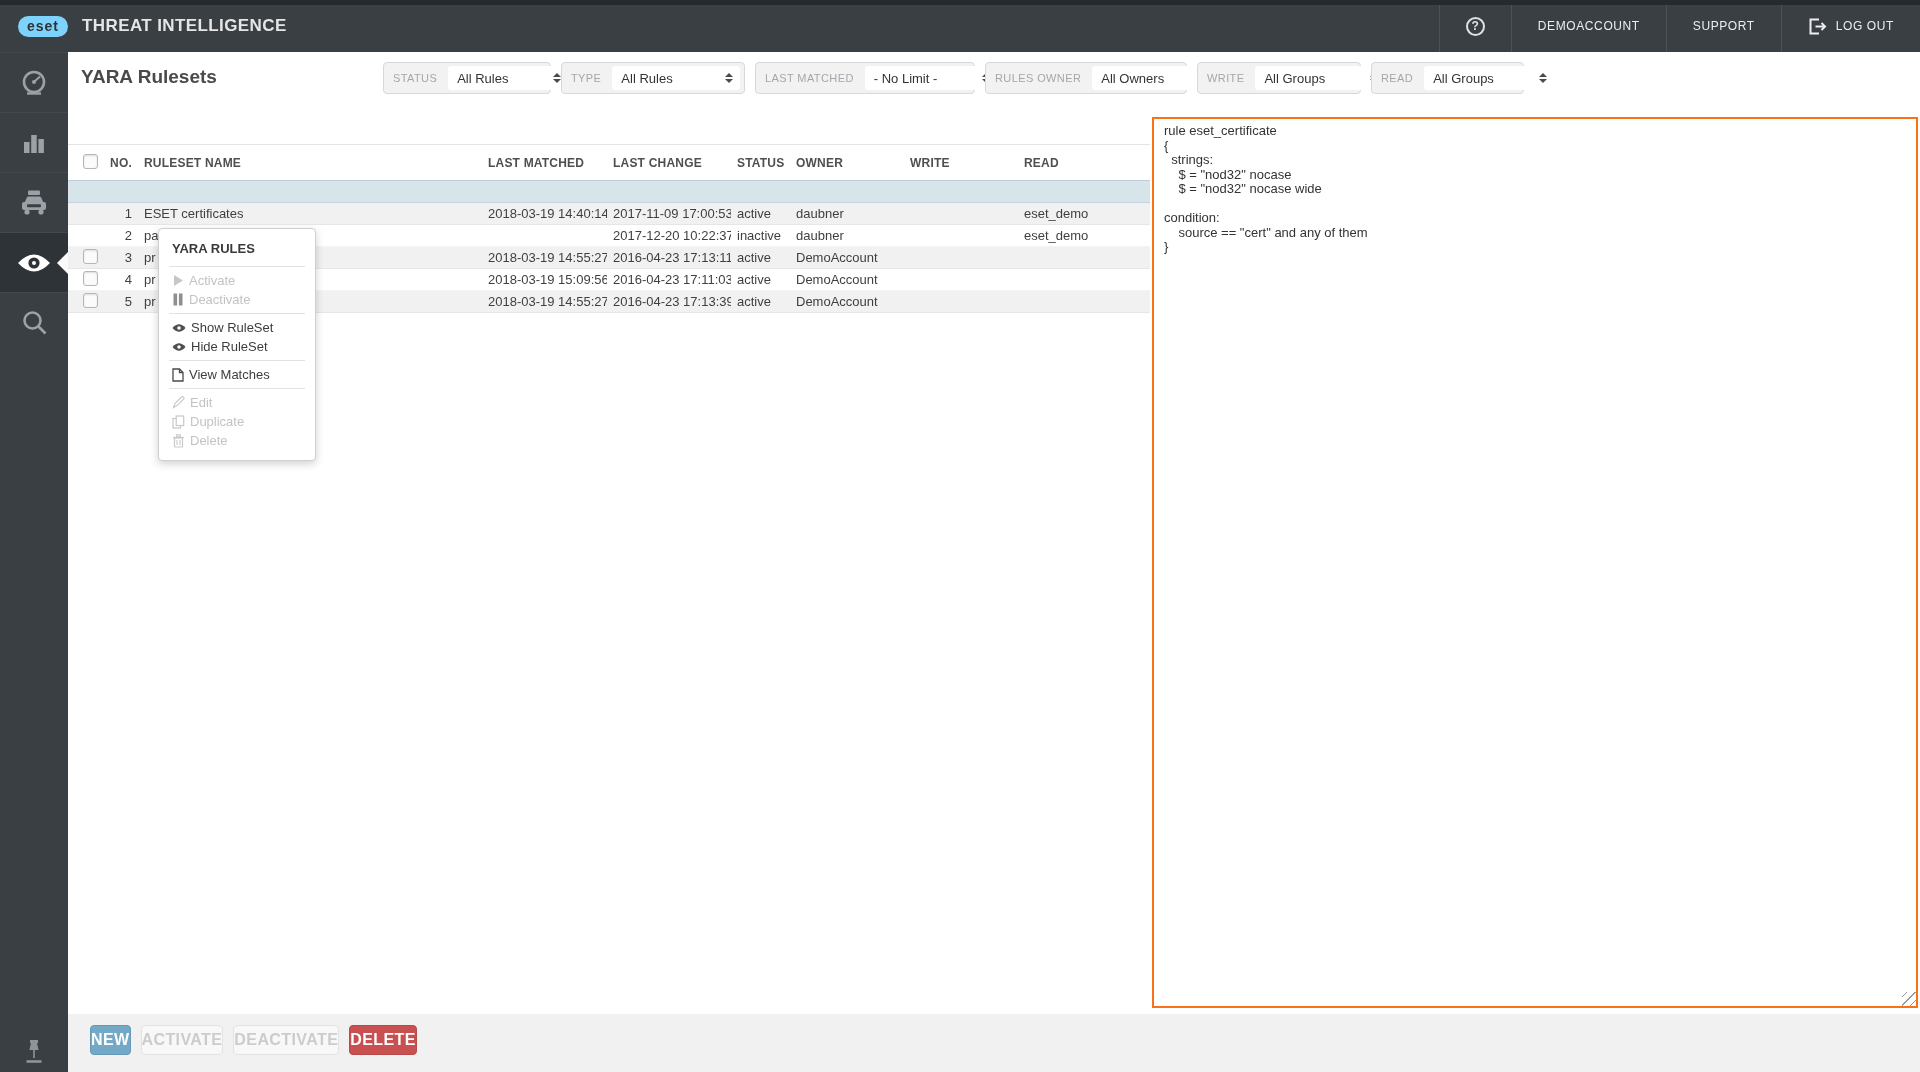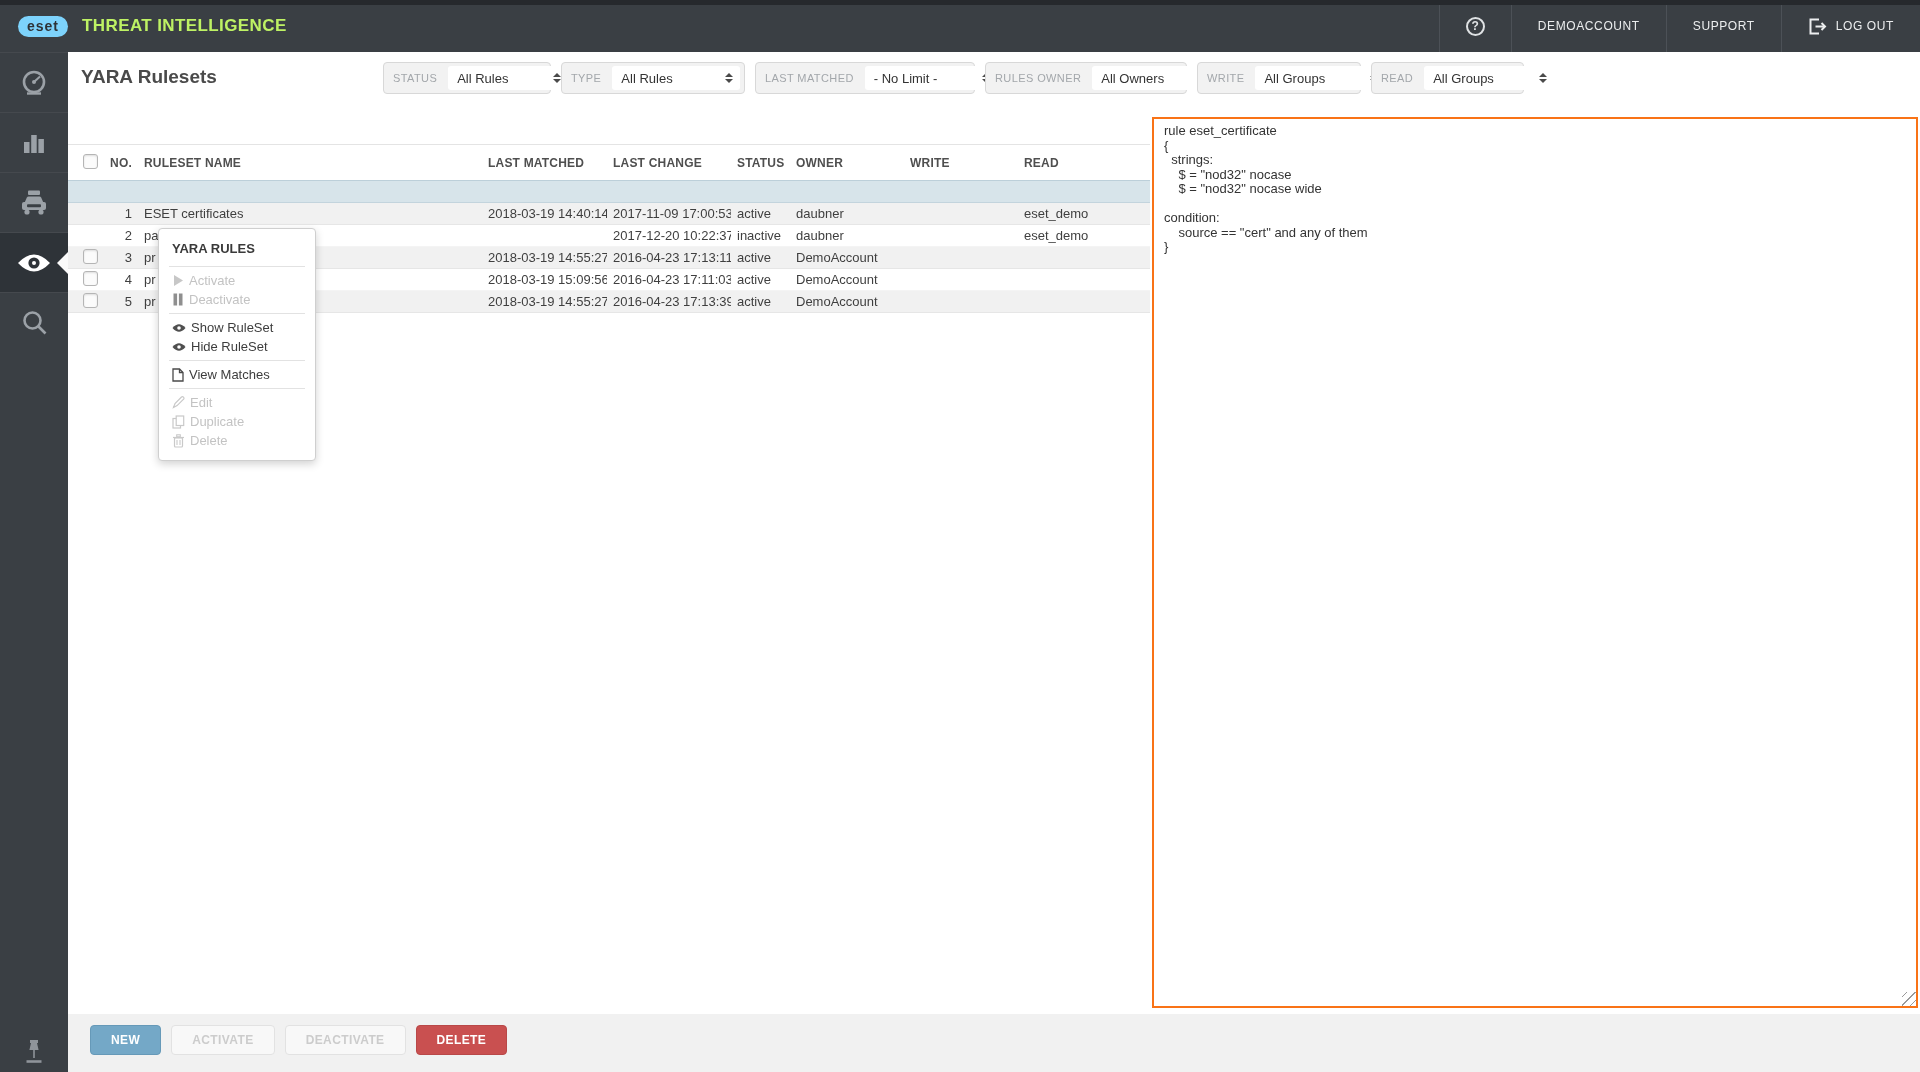--- a/index.html
+++ b/index.html
@@ -4,21 +4,21 @@
 <style>
   * { margin:0; padding:0; box-sizing:border-box; }
   html,body { width:1920px; height:1072px; overflow:hidden; }
   body { font-family:"Liberation Sans", sans-serif; background:#fff; position:relative; }
 
   
   .topbar { position:absolute; left:0; top:0; width:1920px; height:52px; background:#3a3f44; display:flex; justify-content:space-between; align-items:stretch; z-index:30; }
   .topbar::before { content:""; position:absolute; left:0; top:0; width:100%; height:5px; background:#26292d; }
   .tb-left { display:flex; align-items:center; padding-left:18px; gap:14px; }
   .logo-pill { background:#7dd3fc; border-radius:11px; padding:2px 9px 3px; font-weight:bold; font-size:14px; color:#2e3236; letter-spacing:1px; }
-  .product { color:#bef264; font-size:17px; font-weight:600; letter-spacing:0.4px; }
+  .product { color:#e5e5e5; font-size:17px; font-weight:600; letter-spacing:0.4px; }
   .tb-right { display:flex; align-items:stretch; }
   .tb-item { display:flex; align-items:center; padding:0 26px; border-left:1px solid #4c5157; color:#eceeef; font-size:12px; letter-spacing:0.6px; cursor:pointer; gap:9px; }
   .help-circle { width:19px; height:19px; border:2px solid #dfe2e4; border-radius:50%; color:#dfe2e4; font-size:12px; font-weight:bold; display:flex; align-items:center; justify-content:center; }
 
   
   .sidebar { position:absolute; left:0; top:52px; width:68px; height:1020px; background:#3a3f44; z-index:20; }
   .nav-item { height:60px; display:flex; align-items:center; justify-content:center; border-top:1px solid #45494e; cursor:pointer; position:relative; }
   .nav-item:first-child { border-top:1px solid #45494e; }
   .nav-item.active { background:#2e3338; }
   .nav-item.active .notch { position:absolute; right:0; top:50%; margin-top:-11px; width:0; height:0; border-top:11px solid transparent; border-bottom:11px solid transparent; border-right:11px solid #fafafa; }
@@ -61,21 +61,21 @@
 
   
   .code-panel { position:absolute; left:1152px; top:117px; width:766px; height:891px; z-index:6; }
   .code-panel textarea { width:100%; height:100%; border:2px solid #f97316; background:#fff; resize:none; font-family:"Liberation Sans", sans-serif; font-size:13px; line-height:1.12; color:#333; padding:5px 10px; white-space:pre; outline:none; }
   .resize-handle { position:absolute; right:2px; bottom:2px; width:14px; height:14px; cursor:nwse-resize;
     background:repeating-linear-gradient(135deg, transparent 0 3px, #9a9a9a 3px 4px, transparent 4px 6px); }
 
   
   .footer { position:absolute; left:68px; top:1014px; width:1852px; height:58px; background:#f1f1f1; z-index:5; }
   .footer-btns { position:absolute; left:22px; top:11px; display:flex; gap:10px; }
-  .btn { height:30px; border-radius:4px; font-family:"Liberation Sans", sans-serif; font-size:12px; font-weight:bold; letter-spacing:0.4px; padding:0 20px; cursor:pointer; }
+  .btn { height:30px; border-radius:4px; font-family:"Liberation Sans", sans-serif; font-size:16px; font-weight:bold; letter-spacing:0.4px; padding:0 0; cursor:pointer; }
   .btn-primary { background:#74a8c7; border:1px solid #6699b8; color:#fff; }
   .btn-disabled { background:#f8f8f8; border:1px solid #e2e2e2; color:#cccccc; cursor:default; }
   .btn-danger { background:#c95050; border:1px solid #b94848; color:#fff; }
 </style>
 </head>
 <body>
 
 <header class="topbar">
   <div class="tb-left">
     <span class="logo-pill"><span>eset</span></span>

